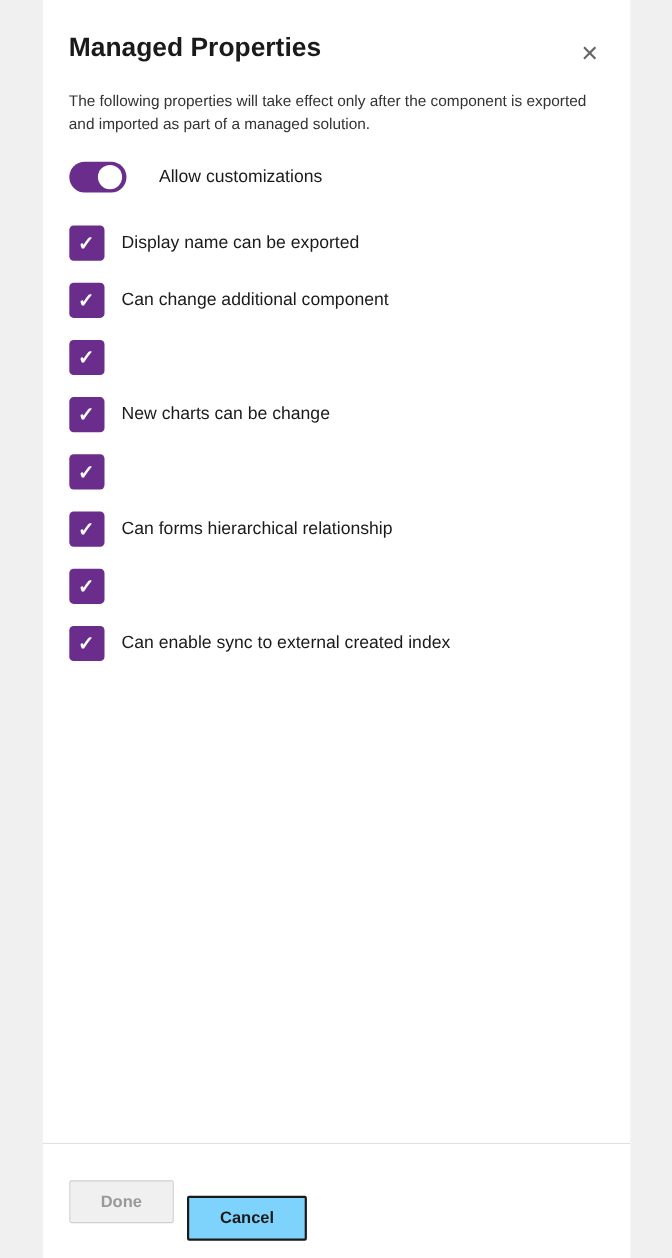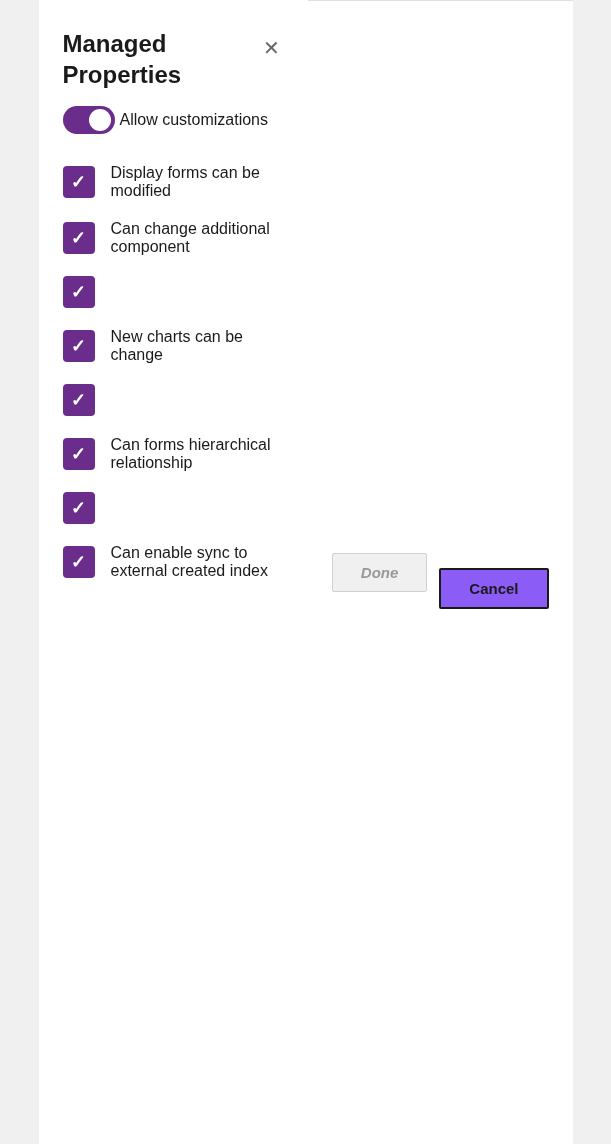--- a/index.html
+++ b/index.html
@@ -15,21 +15,21 @@
       justify-content: center;
       align-items: center;
       min-height: 100vh;
     }
 
     .dialog {
       width: 534px;
       min-height: 1144px;
       background: #ffffff;
       display: flex;
-      flex-direction: row;
+      flex-direction: column;
       position: relative;
     }
 
     .dialog-content {
       flex: 1;
       padding: 28px 24px 20px 24px;
     }
 
     .dialog-header {
       display: flex;
@@ -61,21 +61,21 @@
     .dialog-description {
       font-size: 14px;
       color: #333;
       line-height: 1.5;
       margin-bottom: 24px;
     }
 
     .toggle-row {
       display: flex;
       align-items: center;
-      gap: 5px;
+      gap: 30px;
       margin-bottom: 20px;
     }
 
     .toggle-switch {
       position: relative;
       width: 52px;
       height: 28px;
       flex-shrink: 0;
       cursor: pointer;
     }
@@ -152,26 +152,25 @@
 
     .btn-done {
       padding: 10px 28px;
       background: #f0f0f0;
       border: 1px solid #d0d0d0;
       border-radius: 2px;
       font-size: 15px;
       font-weight: 600;
       color: #999;
       cursor: default;
-      font-style: italic;
     }
 
     .btn-cancel {
       padding: 10px 28px;
-      background: #8b5cf6;
+      background: #7dd3fc;
       border: 2px solid #1a1a1a;
       border-radius: 2px;
       font-size: 15px;
       font-weight: 700;
       color: #1a1a1a;
       cursor: pointer;
       margin-top: 31px;
     }
 
     .spacer {
@@ -182,37 +181,38 @@
 <body>
 
 <div class="dialog">
   <div class="dialog-content">
 
     <div class="dialog-header">
       <h1 class="dialog-title">Managed Properties</h1>
       <button class="close-button">✕</button>
     </div>
 
+    <p class="dialog-description">The following properties will take effect only after the component is exported and imported as part of a managed solution.</p>
 
     <div class="toggle-row">
       <div class="toggle-switch">
         <div class="toggle-track">
           <div class="toggle-thumb"></div>
         </div>
       </div>
       <span class="toggle-label">Allow customizations</span>
     </div>
 
     <div class="checkbox-list">
 
       <div class="checkbox-row">
         <div class="checkbox">
           <span class="checkbox-check">✓</span>
         </div>
-        <span class="checkbox-text">Display forms can be modified</span>
+        <span class="checkbox-text">Display name can be exported</span>
       </div>
 
       <div class="checkbox-row">
         <div class="checkbox">
           <span class="checkbox-check">✓</span>
         </div>
         <span class="checkbox-text">Can change additional component</span>
       </div>
 
       <div class="checkbox-row">

